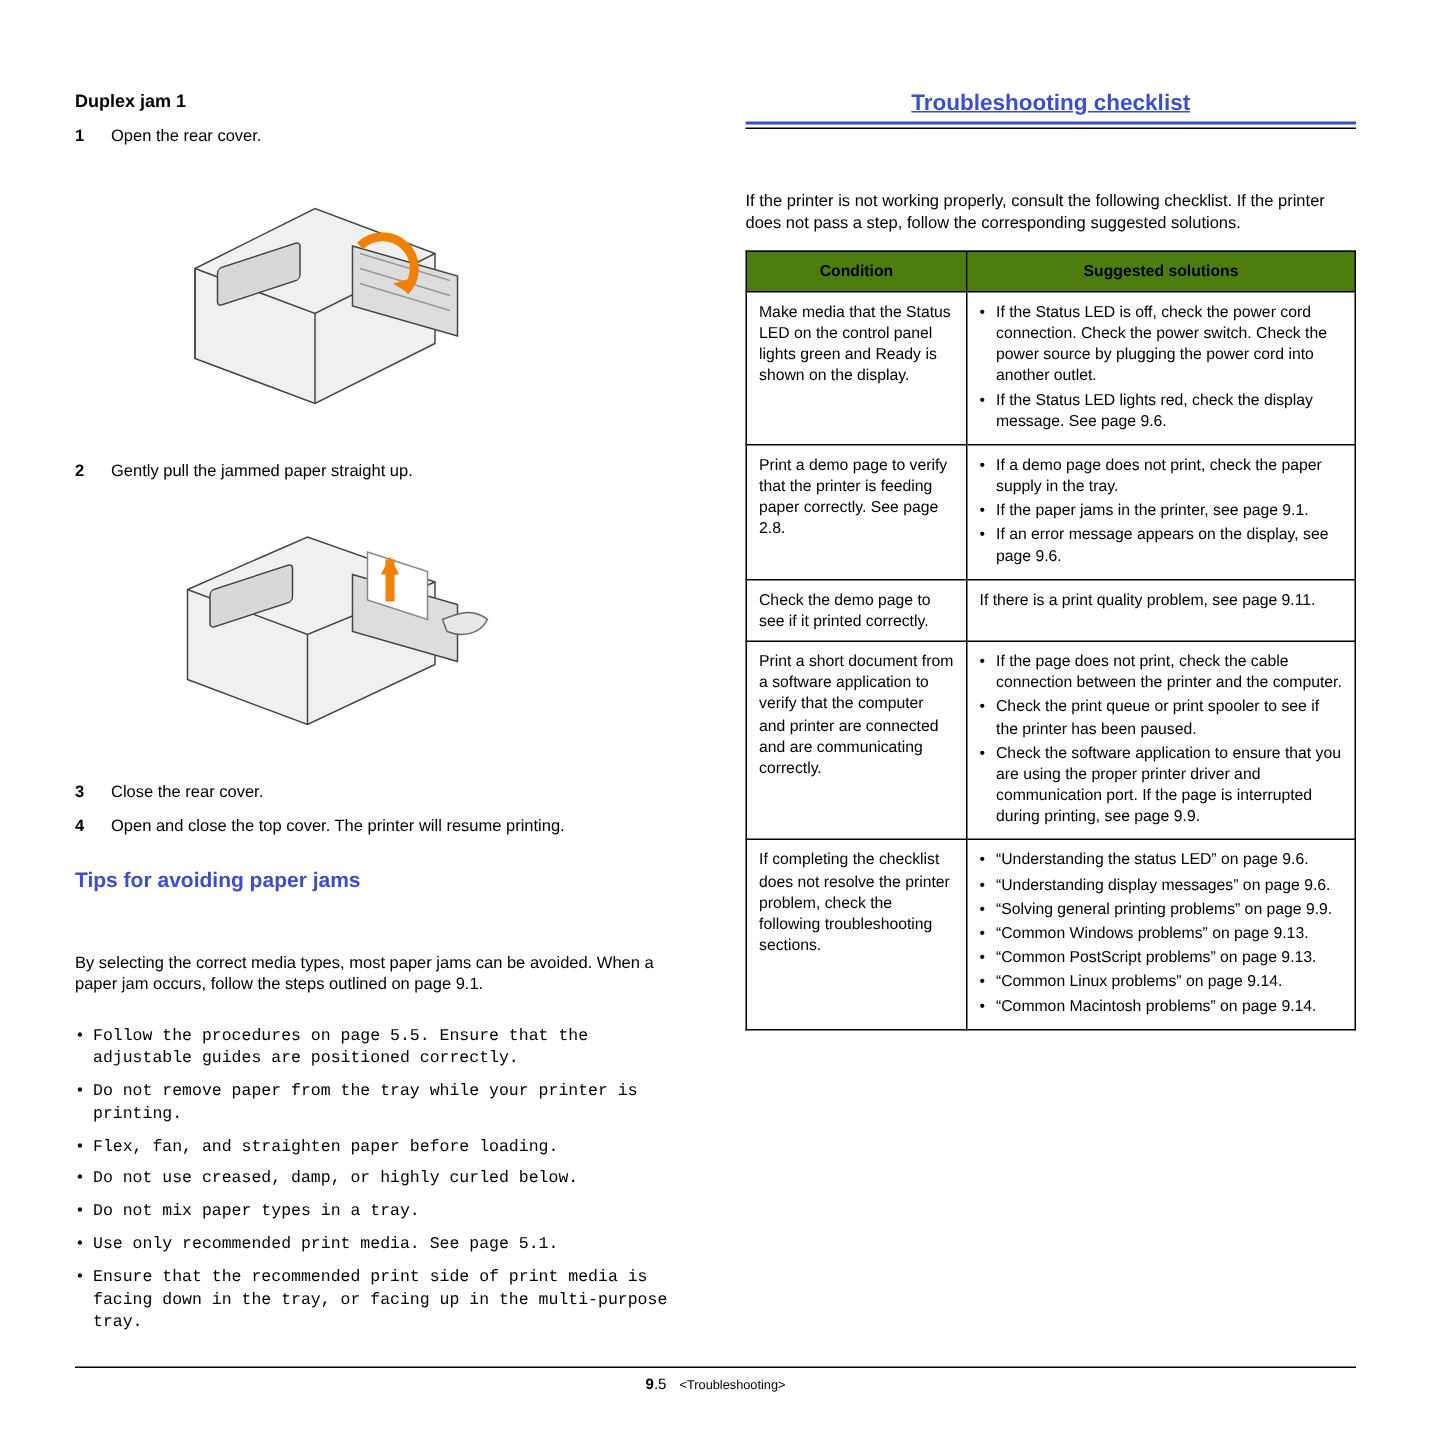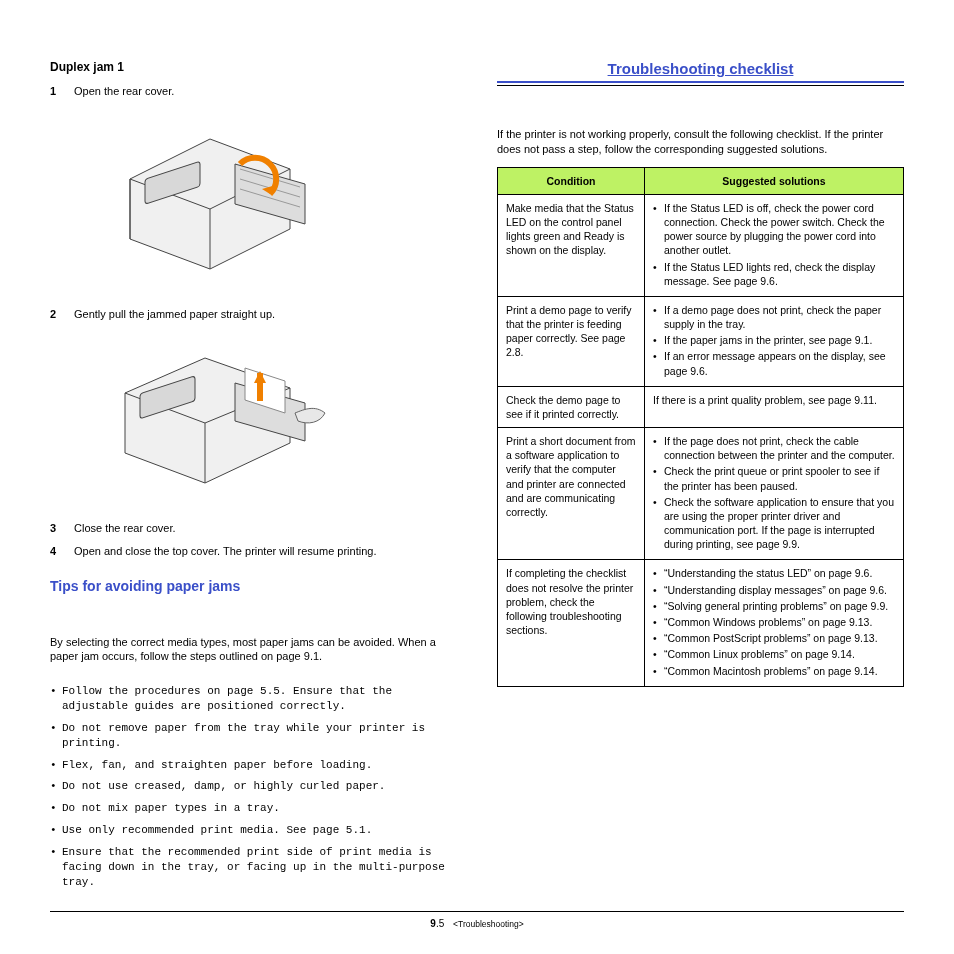--- a/index.html
+++ b/index.html
@@ -104,21 +104,21 @@
   table.checklist th, table.checklist td {
     border: 1px solid #000;
     padding: 6px 8px;
     vertical-align: top;
     text-align: left;
     line-height: 1.35;
   }
   table.checklist th {
     font-weight: bold;
     text-align: center;
-    background: #bef264;
+    background: #4d7c0f;
   }
   table.checklist td.cond {
     width: 130px;
   }
   table.checklist ul {
     list-style: none;
     padding: 0;
     margin: 0;
   }
   table.checklist ul li {
@@ -213,21 +213,21 @@
         <div class="step-num">4</div>
         <div class="step-text">Open and close the top cover. The printer will resume printing.</div>
       </div>
 
       <div class="blue-heading">Tips for avoiding paper jams</div>
       <div class="intro">By selecting the correct media types, most paper jams can be avoided. When a paper jam occurs, follow the steps outlined on page 9.1.</div>
       <ul class="bullets">
         <li>Follow the procedures on page 5.5. Ensure that the adjustable guides are positioned correctly.</li>
         <li>Do not remove paper from the tray while your printer is printing.</li>
         <li>Flex, fan, and straighten paper before loading.</li>
-        <li>Do not use creased, damp, or highly curled paper.</li>
+        <li>Do not use creased, damp, or highly curled below.</li>
         <li>Do not mix paper types in a tray.</li>
         <li>Use only recommended print media. See page 5.1.</li>
         <li>Ensure that the recommended print side of print media is facing down in the tray, or facing up in the multi-purpose tray.</li>
       </ul>
     </div>
 
     <div class="col">
       <div class="blue-heading-right">Troubleshooting checklist</div>
       <div class="blue-rule-container">
           <div class="blue-rule"></div>

